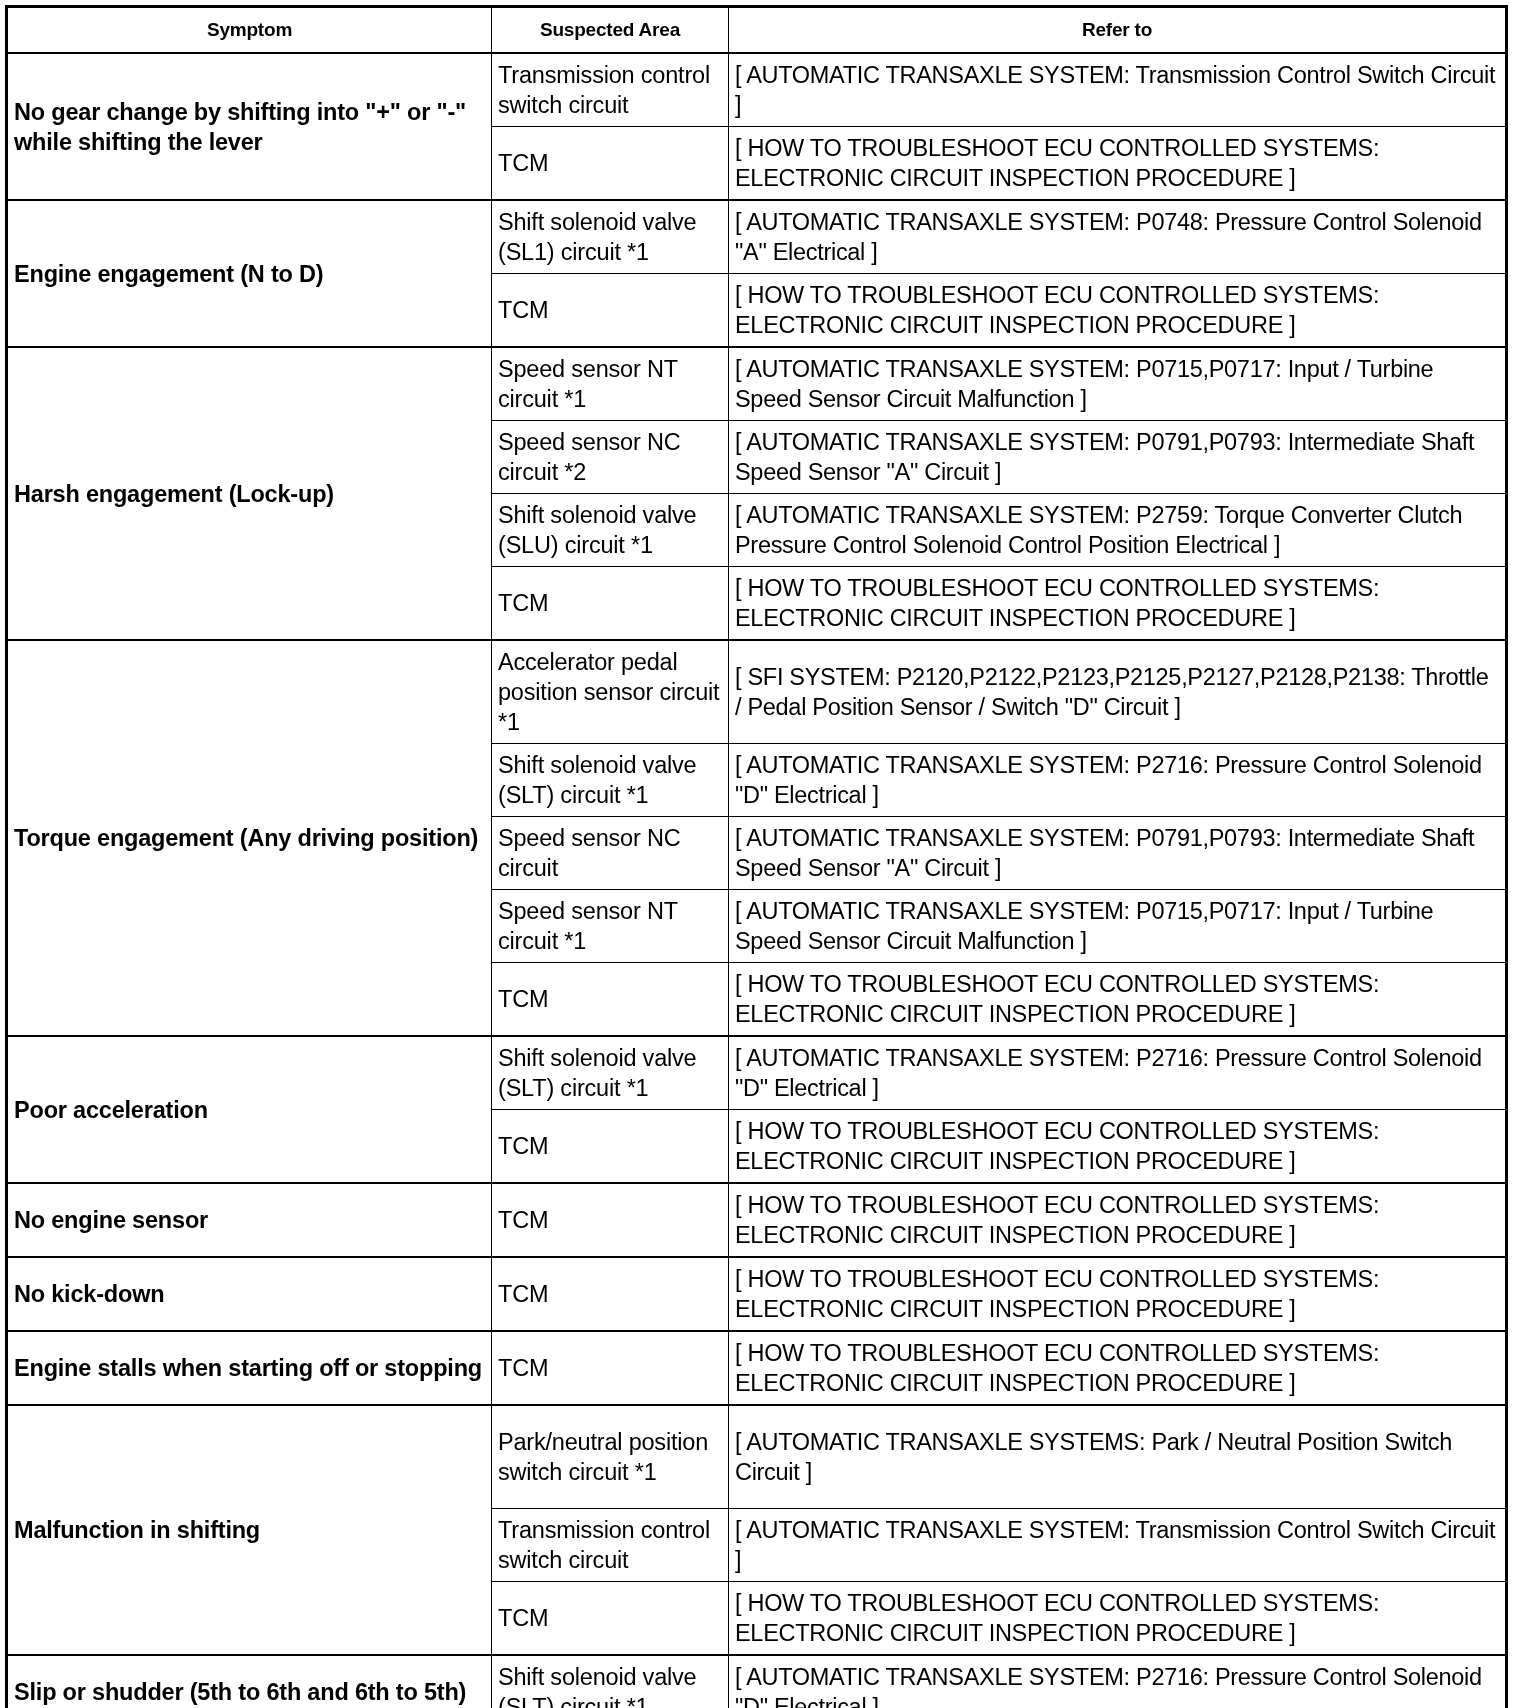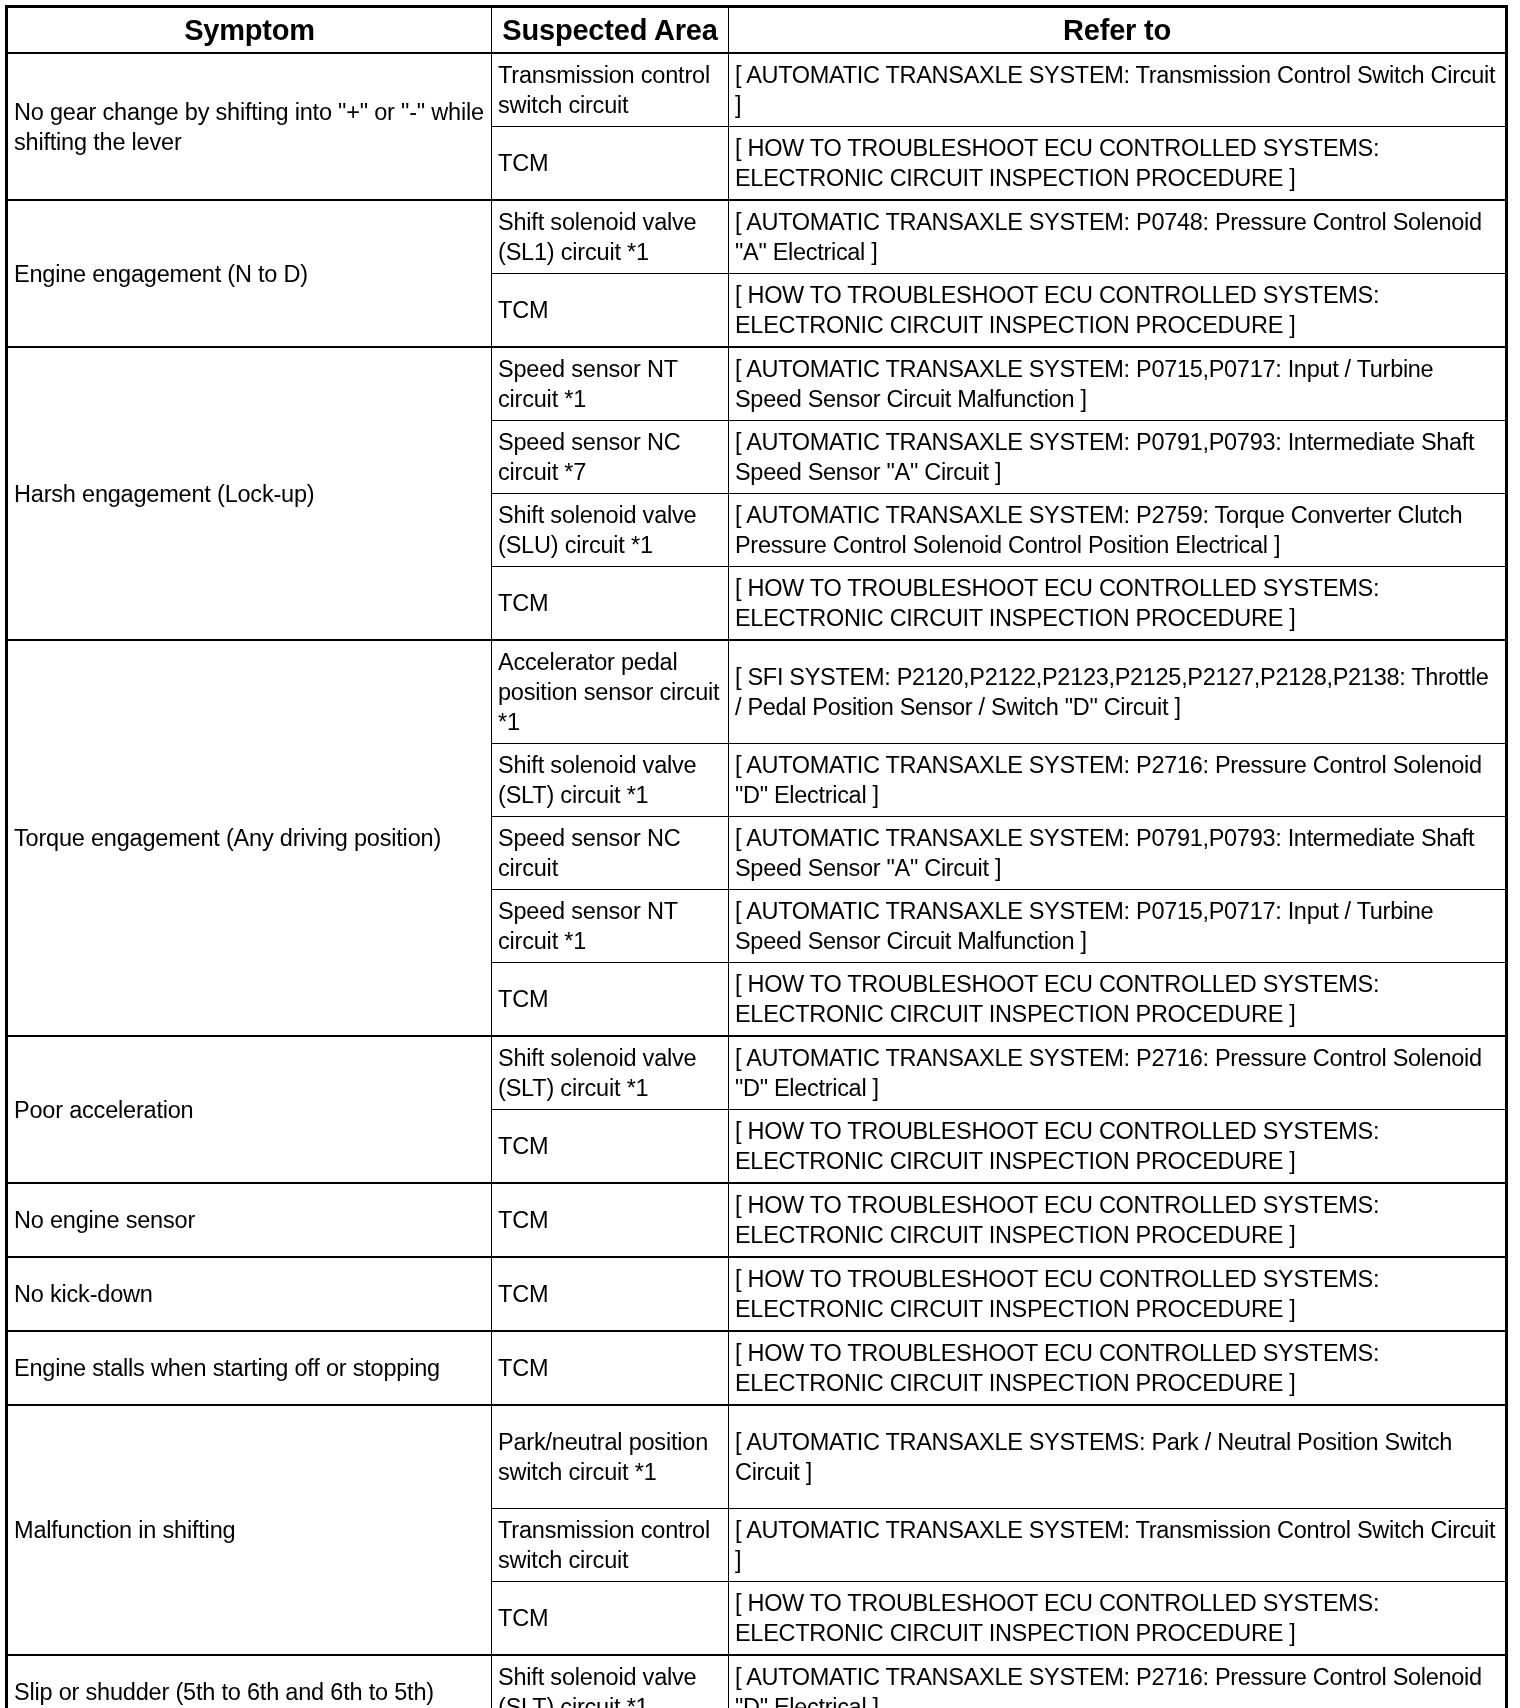--- a/index.html
+++ b/index.html
@@ -21,24 +21,24 @@
     padding: 2px 6px;
     vertical-align: middle;
     font-size: 23.5px;
     line-height: 30px;
     letter-spacing: -0.2px;
   }
   th {
     height: 40px;
     font-weight: bold;
     text-align: center;
-    font-size: 29px;
+    font-size: 19px;
     border-bottom: 2px solid #000;
   }
-  td.sym { font-weight: normal; }
+  td.sym { font-weight: bold; }
   td.area { font-weight: normal; }
   td.ref { font-weight: normal; letter-spacing: -0.3px; }
   tr.row2 td { height: 68px; }
   tr.row3 td { height: 98px; }
   tr.group-start td { border-top: 2.5px solid #000; }
 </style>
 </head>
 <body>
 
 <table class="trouble">
@@ -72,21 +72,21 @@
       <tr class="row2">
         <td class="area">TCM</td>
         <td class="ref">[ HOW TO TROUBLESHOOT ECU CONTROLLED SYSTEMS: ELECTRONIC CIRCUIT INSPECTION PROCEDURE ]</td>
       </tr>
       <tr class="row2 group-start">
         <td class="sym" rowspan="4">Harsh engagement (Lock-up)</td>
         <td class="area">Speed sensor NT circuit *1</td>
         <td class="ref">[ AUTOMATIC TRANSAXLE SYSTEM: P0715,P0717: Input / Turbine Speed Sensor Circuit Malfunction ]</td>
       </tr>
       <tr class="row2">
-        <td class="area">Speed sensor NC circuit *7</td>
+        <td class="area">Speed sensor NC circuit *2</td>
         <td class="ref">[ AUTOMATIC TRANSAXLE SYSTEM: P0791,P0793: Intermediate Shaft Speed Sensor "A" Circuit ]</td>
       </tr>
       <tr class="row2">
         <td class="area">Shift solenoid valve (SLU) circuit *1</td>
         <td class="ref">[ AUTOMATIC TRANSAXLE SYSTEM: P2759: Torque Converter Clutch Pressure Control Solenoid Control Position Electrical ]</td>
       </tr>
       <tr class="row2">
         <td class="area">TCM</td>
         <td class="ref">[ HOW TO TROUBLESHOOT ECU CONTROLLED SYSTEMS: ELECTRONIC CIRCUIT INSPECTION PROCEDURE ]</td>
       </tr>

